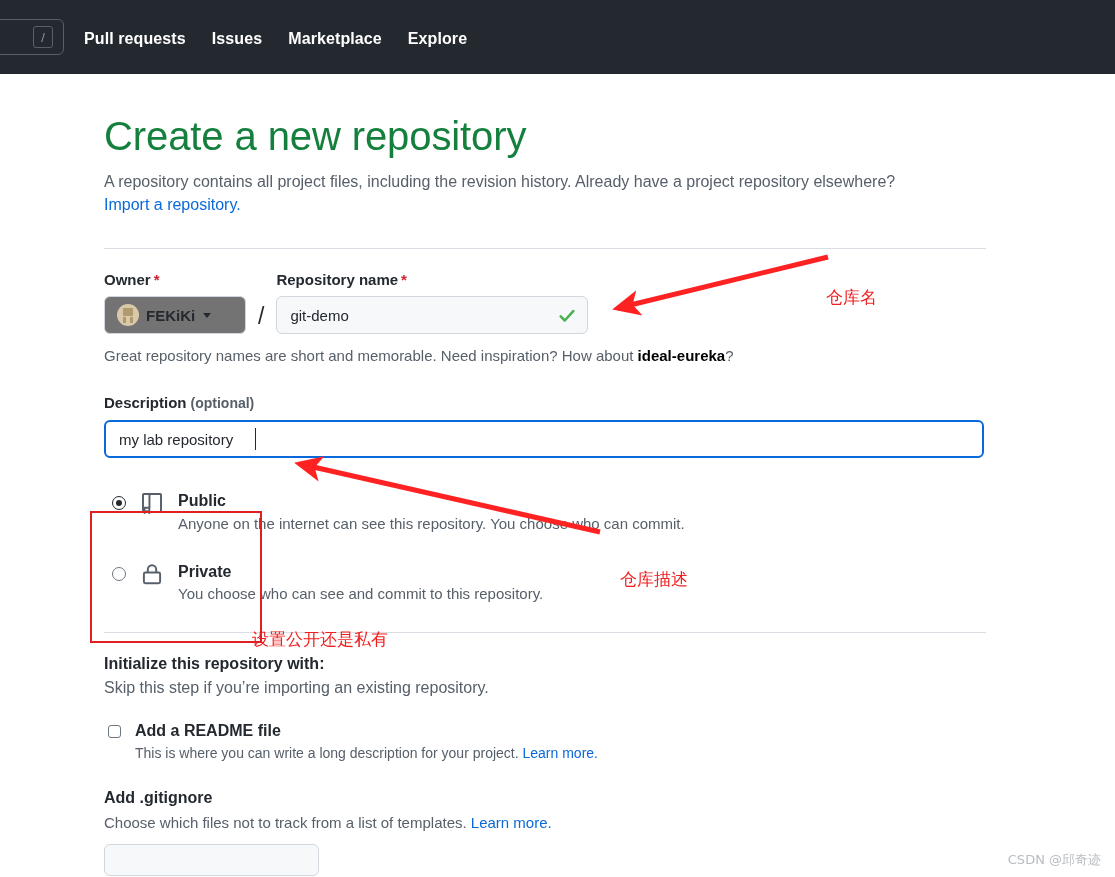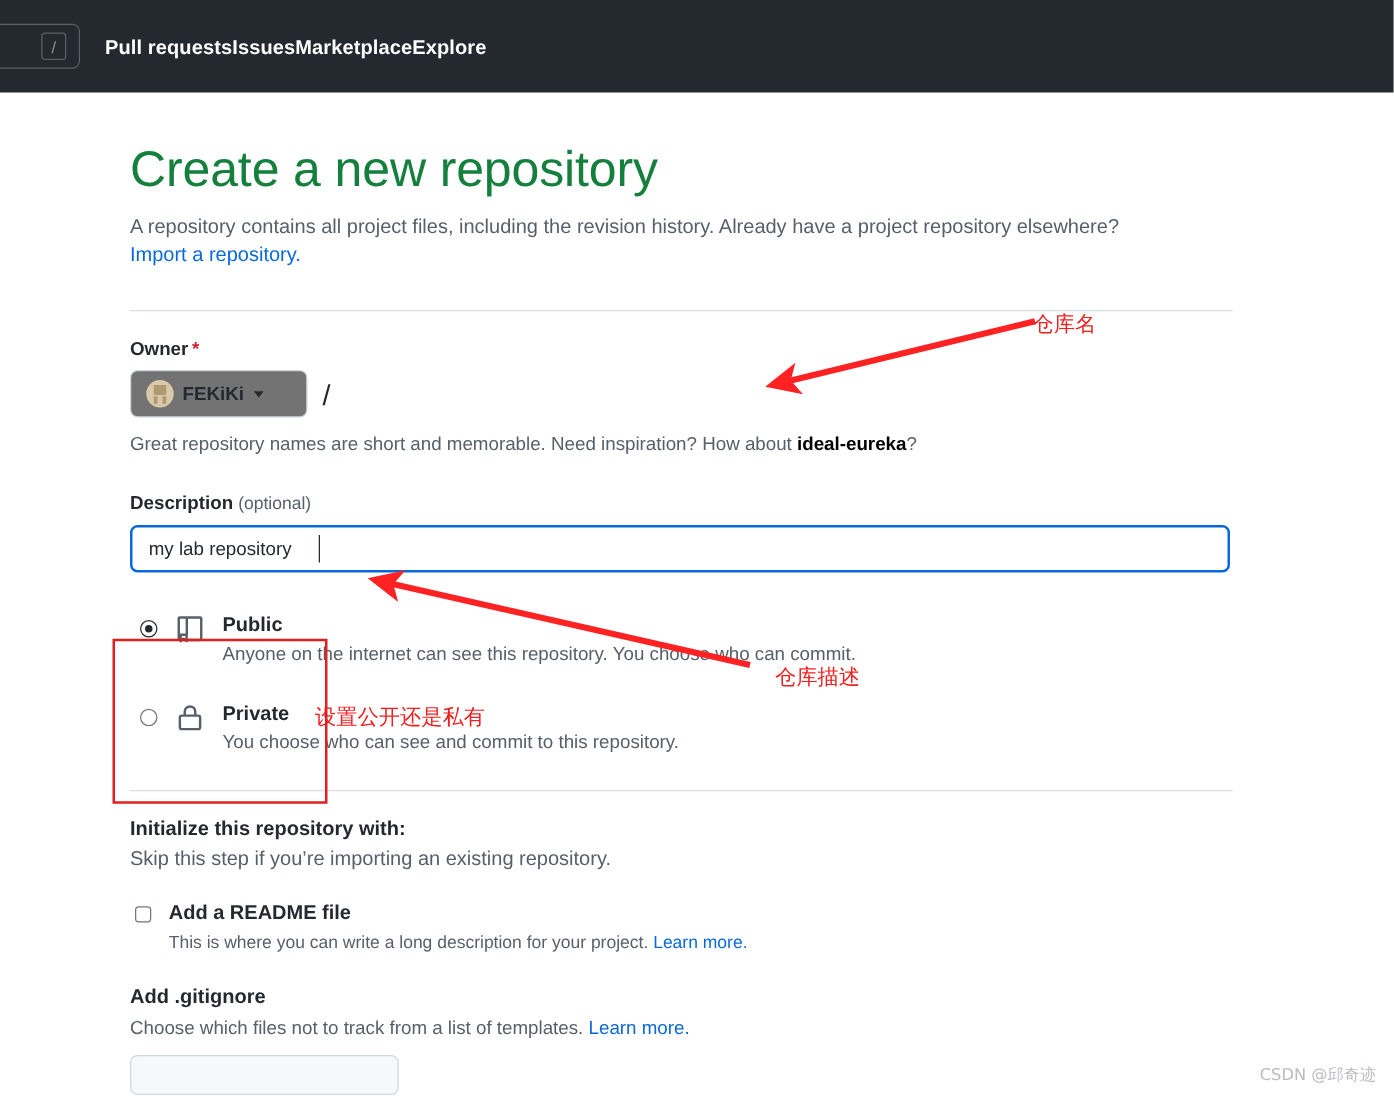--- a/index.html
+++ b/index.html
@@ -30,21 +30,21 @@
     position: absolute; right: 10px; top: 50%;
     transform: translateY(-50%);
     width: 20px; height: 22px;
     border: 1px solid #57606a; border-radius: 3px;
     color: #8b949e; font-size: 13px;
     display: flex; align-items: center; justify-content: center;
     line-height: 1;
   }
   .nav-links {
     position: absolute; left: 84px; top: 0;
-    height: 77px; display: flex; align-items: center; 
+    height: 77px; display: flex; align-items: center; gap: 26px;
   }
   .nav-link {
     color: #ffffff; font-size: 16px; font-weight: bold;
     text-decoration: none; white-space: nowrap;
     letter-spacing: .1px;
   }
 
   
   .content {
     position: absolute; left: 104px; top: 112px;
@@ -124,21 +124,21 @@
   }
 
   .hint {
     margin-top: 13px; font-size: 15px; color: #57606a;
   }
   .hint b { color: #000000; font-weight: bold; }
 
   
   .desc-label-wrap { margin-top: 30px; }
   .desc-label { font-size: 15px; font-weight: bold; color: #24292f; }
-  .optional { font-size: 14px; color: #57606a; font-weight: normal; margin-left: 4px; }
+  .optional { font-size: 14px; color: #57606a; font-weight: bold; margin-left: 4px; }
   .desc-input-wrap { position: relative; margin-top: 8px; width: 880px; }
   .desc-input {
     width: 880px; height: 38px;
     border: 2px solid #0969da; border-radius: 6px;
     background: #ffffff;
     font-family: "Liberation Sans", sans-serif;
     font-size: 15px; color: #24292f;
     padding: 0 13px; outline: none;
   }
   .caret-bar {
@@ -193,21 +193,21 @@
 
   
   .anno-layer {
     position: absolute; left: 0; top: 0;
     width: 1115px; height: 877px;
     pointer-events: none;
   }
   .anno-text {
     position: absolute; color: #f01f1f;
     font-family: "DejaVu Sans", sans-serif;
-    font-size: 17px; white-space: nowrap;
+    font-size: 17px; white-space: nowrap; margin-top: 38px;
   }
   .anno-box {
     position: absolute; border: 2px solid #e02020;
     background: transparent;
   }
   .watermark {
     position: absolute; right: 14px; bottom: 8px;
     color: #b9bcc1; font-size: 13px;
     font-family: "DejaVu Sans", sans-serif;
   }
@@ -247,20 +247,29 @@
         </span>
         <div class="owner-select">
           <span class="avatar"></span>
           <span class="owner-name">FEKiKi</span>
           <span class="caret"></span>
         </div>
       </div>
 
       <div class="slash-sep">/</div>
 
+      <div class="repo-col">
+        <span class="field-label">
+          <span>Repository name</span><span class="req">*</span>
+        </span>
+        <input class="repo-input" type="text" value="git-demo" style="">
+        <svg class="check-mark" viewBox="0 0 20 20">
+          <path d="M3 10.5 L7.5 15 L17 4.5" fill="none" stroke="#4caf50" stroke-width="2.8" stroke-linecap="round" stroke-linejoin="round"></path>
+        </svg>
+      </div>
     </div>
 
     <div class="hint">
       <span>Great repository names are short and memorable. Need inspiration? How about </span><b>ideal-eureka</b><span>?</span>
     </div>
 
     <div class="desc-label-wrap">
       <span class="desc-label">Description</span><span class="optional">(optional)</span>
     </div>
     <div class="desc-input-wrap">
@@ -333,19 +342,19 @@
       </defs>
       <line x1="828" y1="257" x2="618" y2="308" stroke="#f22" stroke-width="5" marker-end="url(#ah)"></line>
 
       <line x1="600" y1="532" x2="300" y2="464" stroke="#f22" stroke-width="5" marker-end="url(#ah)"></line>
     </svg>
 
     <div class="anno-text" style="left:826px; top:248px;">仓库名</div>
 
     <div class="anno-text" style="left:620px; top:530px;">仓库描述</div>
 
-    <div class="anno-text" style="left:252px; top:562px;">设置公开还是私有</div>
+    <div class="anno-text" style="left:252px; top:590px;">设置公开还是私有</div>
 
     <div class="anno-box" style="left:90px; top:511px; width:172px; height:132px;"></div>
   </div>
 
   <div class="watermark">CSDN @邱奇迹</div>
 </div>
 
 </body></html>

